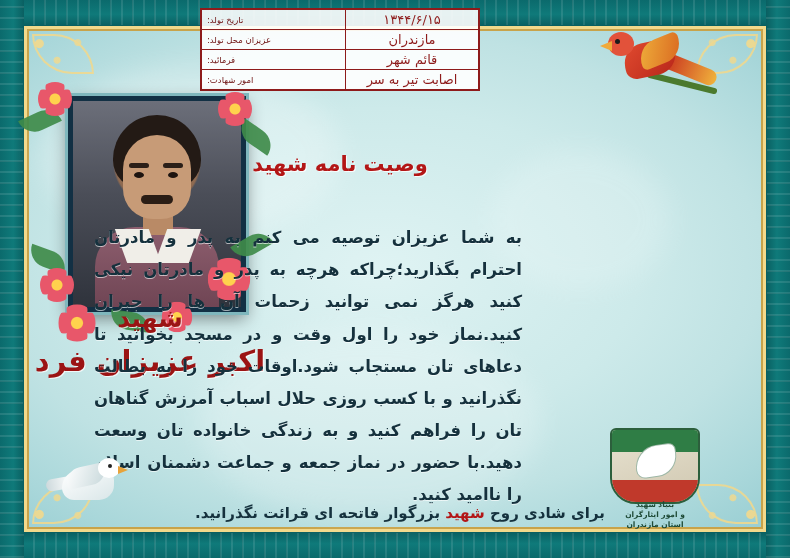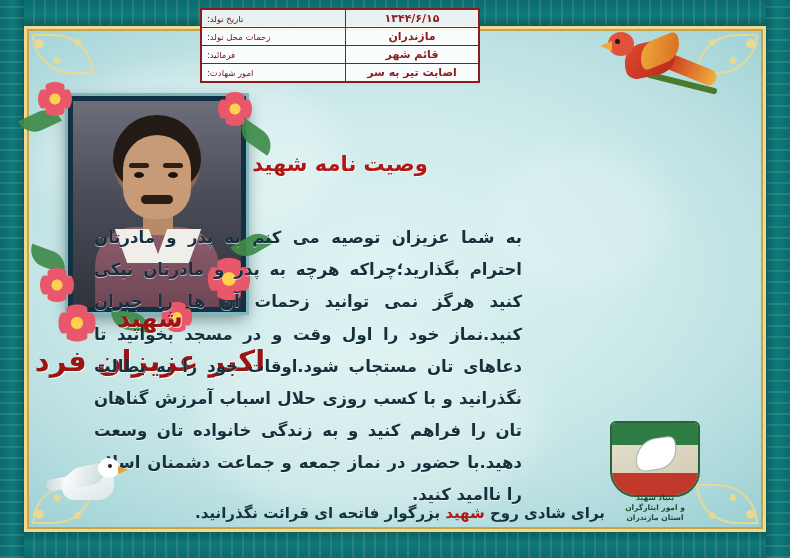--- a/index.html
+++ b/index.html
@@ -115,22 +115,22 @@
     font-family: "DejaVu Sans", sans-serif;
   }
   .info-table td.label {
     text-align: left;
     font-size: 8.5px;
     color: #6d1111;
     width: 52%;
   }
   .info-table td.value {
     text-align: center;
-    font-weight: bold;
-    font-size: 11px;
+    font-weight: normal;
+    font-size: 13px;
     color: #8e1b1b;
   }
 
   
   .photo-wrap {
     position: absolute;
     top: 96px;
     left: 68px;
     width: 168px;
     height: 206px;
@@ -343,21 +343,21 @@
   .bird-white .tail {
     position: absolute; left: 0px; top: 26px; width: 26px; height: 12px;
     background: linear-gradient(90deg,#cdd9dc,#ffffff); border-radius: 8px 0 0 8px;
     transform: rotate(-10deg);
   }
 
   
   .emblem {
     position: absolute;
     right: 72px;
-    bottom: 35px;
+    bottom: 28px;
     width: 126px;
     height: 104px;
   }
   .emblem .shield {
     position: absolute;
     left: 18px; top: 2px;
     width: 86px; height: 72px;
     background: linear-gradient(160deg,#e8e2d0,#cfc7b0);
     border: 2px solid #2c5f3c;
     border-radius: 6px 6px 26px 26px;
@@ -448,21 +448,21 @@
   <div class="haze h3"></div>
 
   <table class="info-table">
     <tbody>
       <tr>
         <td class="value">۱۳۴۴/۶/۱۵</td>
         <td class="label">تاریخ تولد:</td>
       </tr>
       <tr>
         <td class="value">مازندران</td>
-        <td class="label">زحمات محل تولد:</td>
+        <td class="label">عزیزان محل تولد:</td>
       </tr>
       <tr>
         <td class="value">قائم شهر</td>
         <td class="label">فرمائید:</td>
       </tr>
       <tr>
         <td class="value">اصابت تیر به سر</td>
         <td class="label">امور شهادت:</td>
       </tr>
     </tbody>

